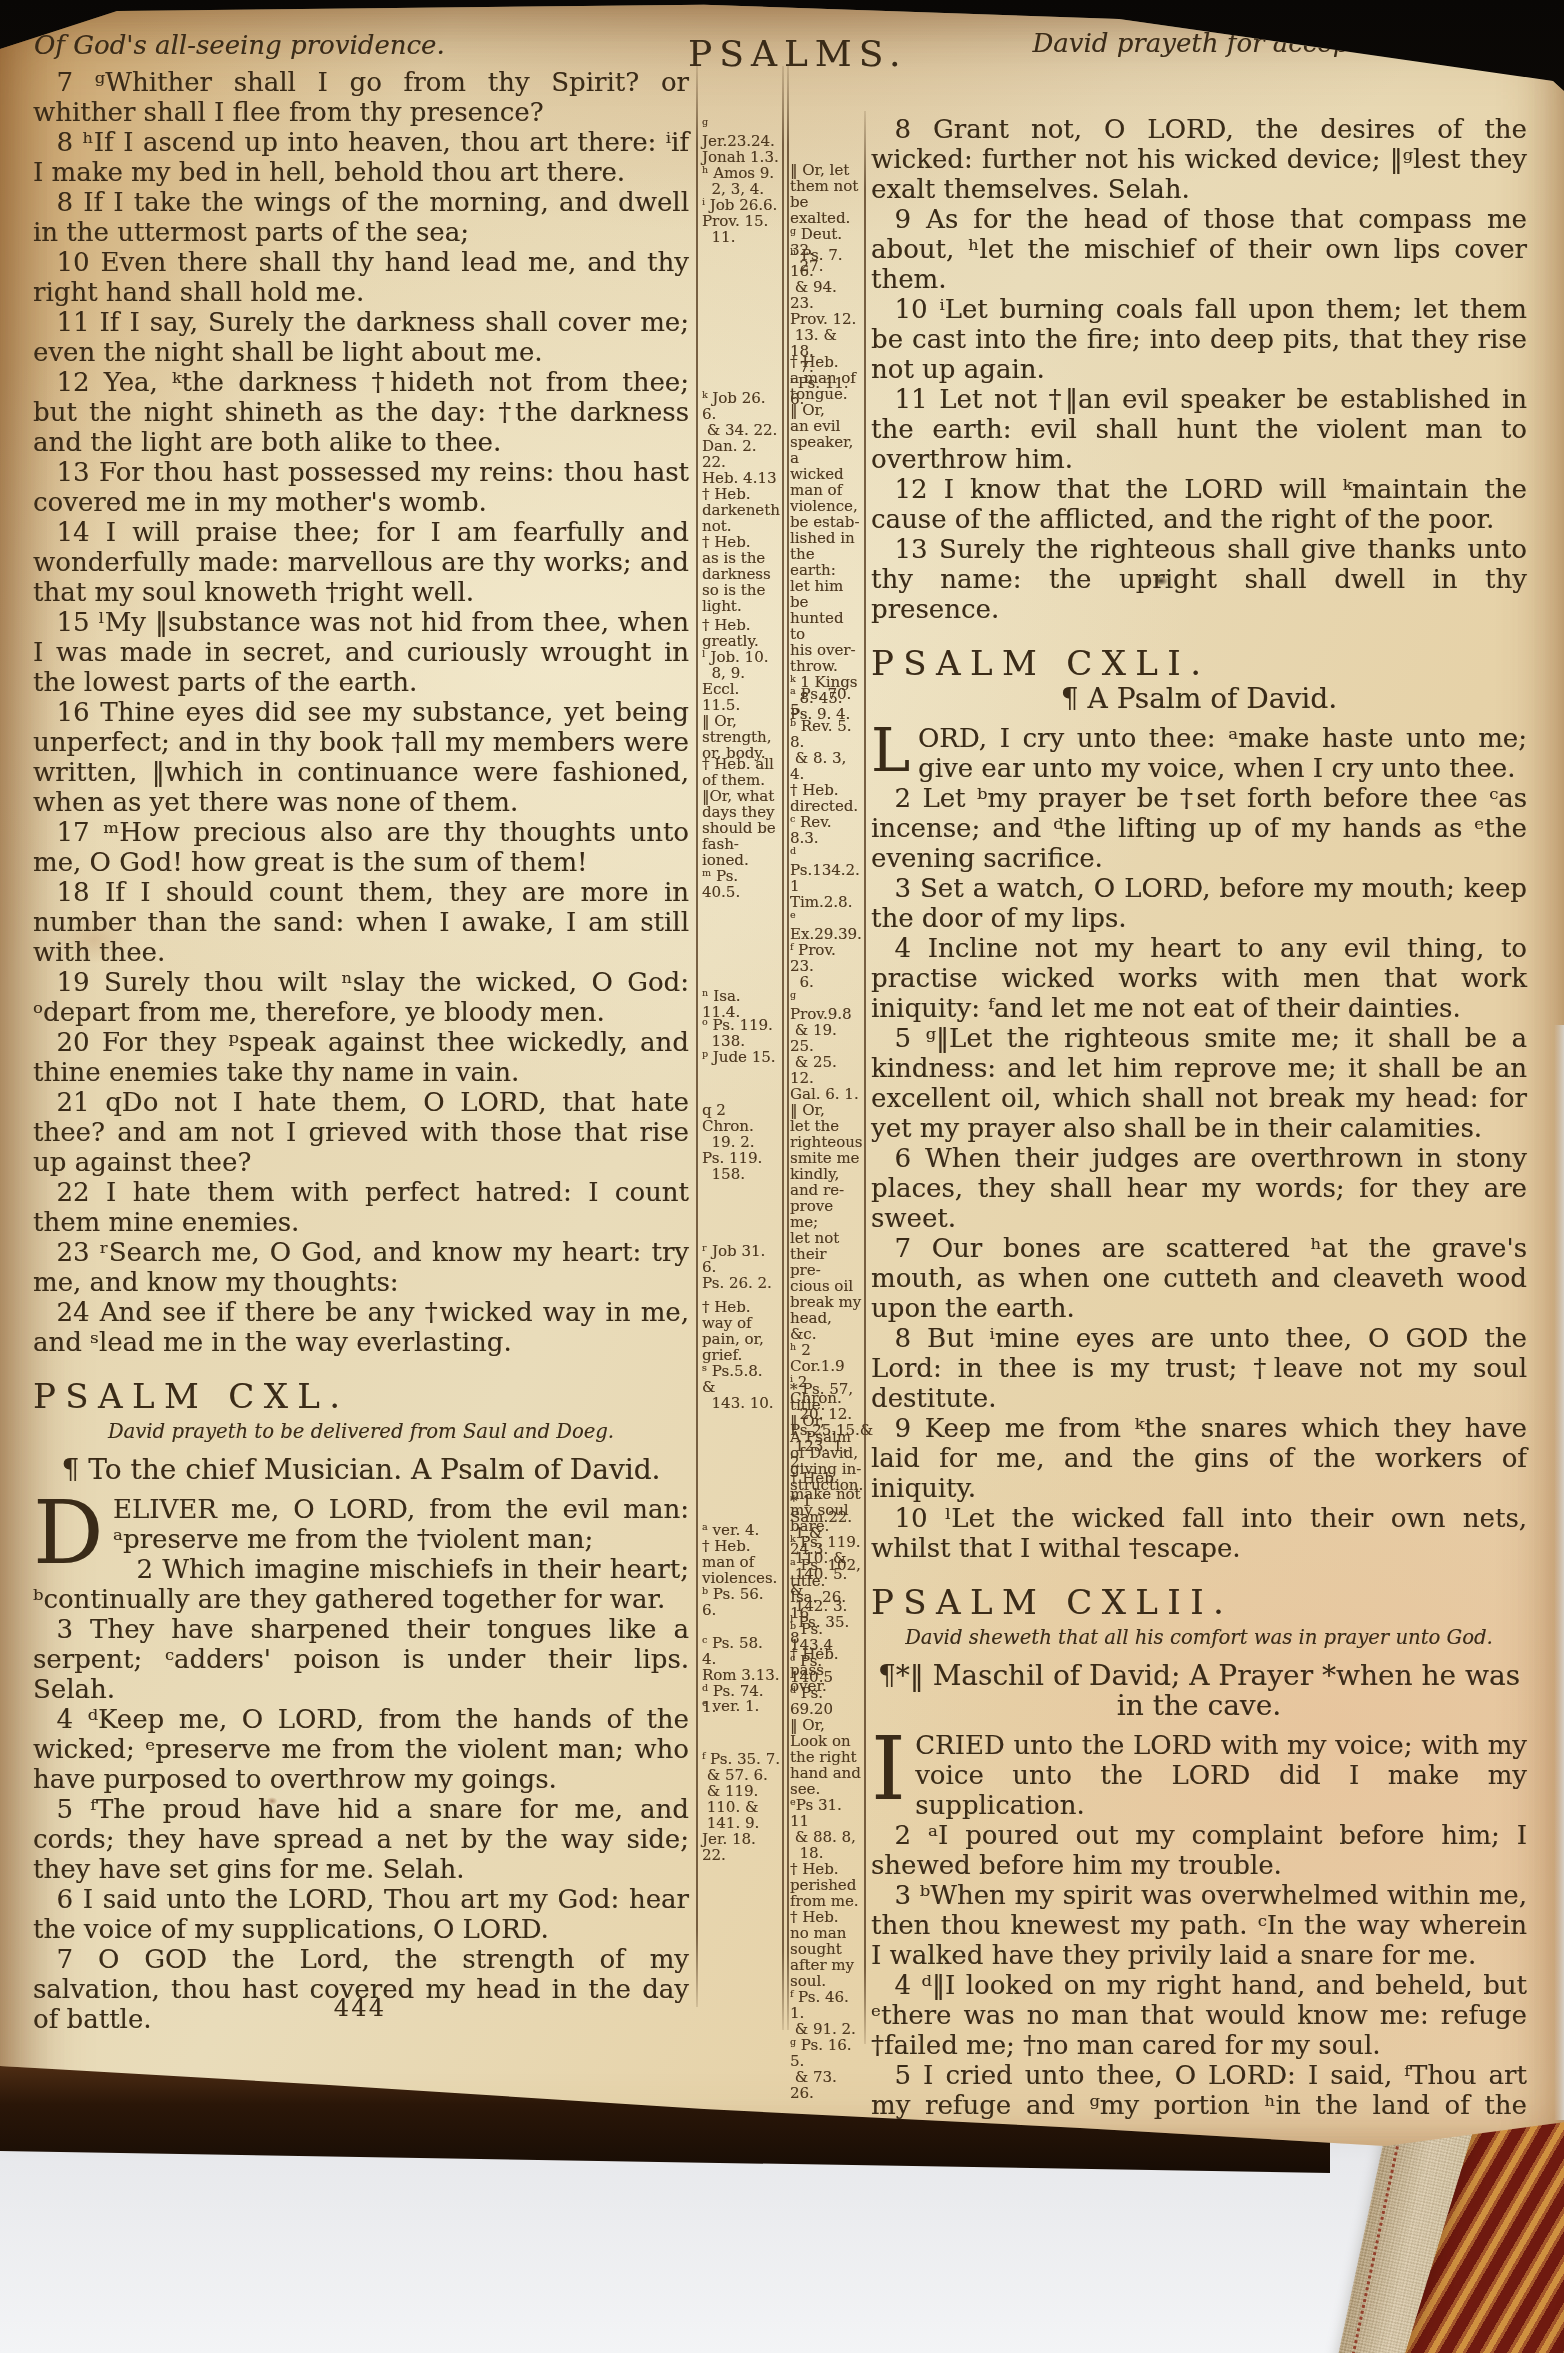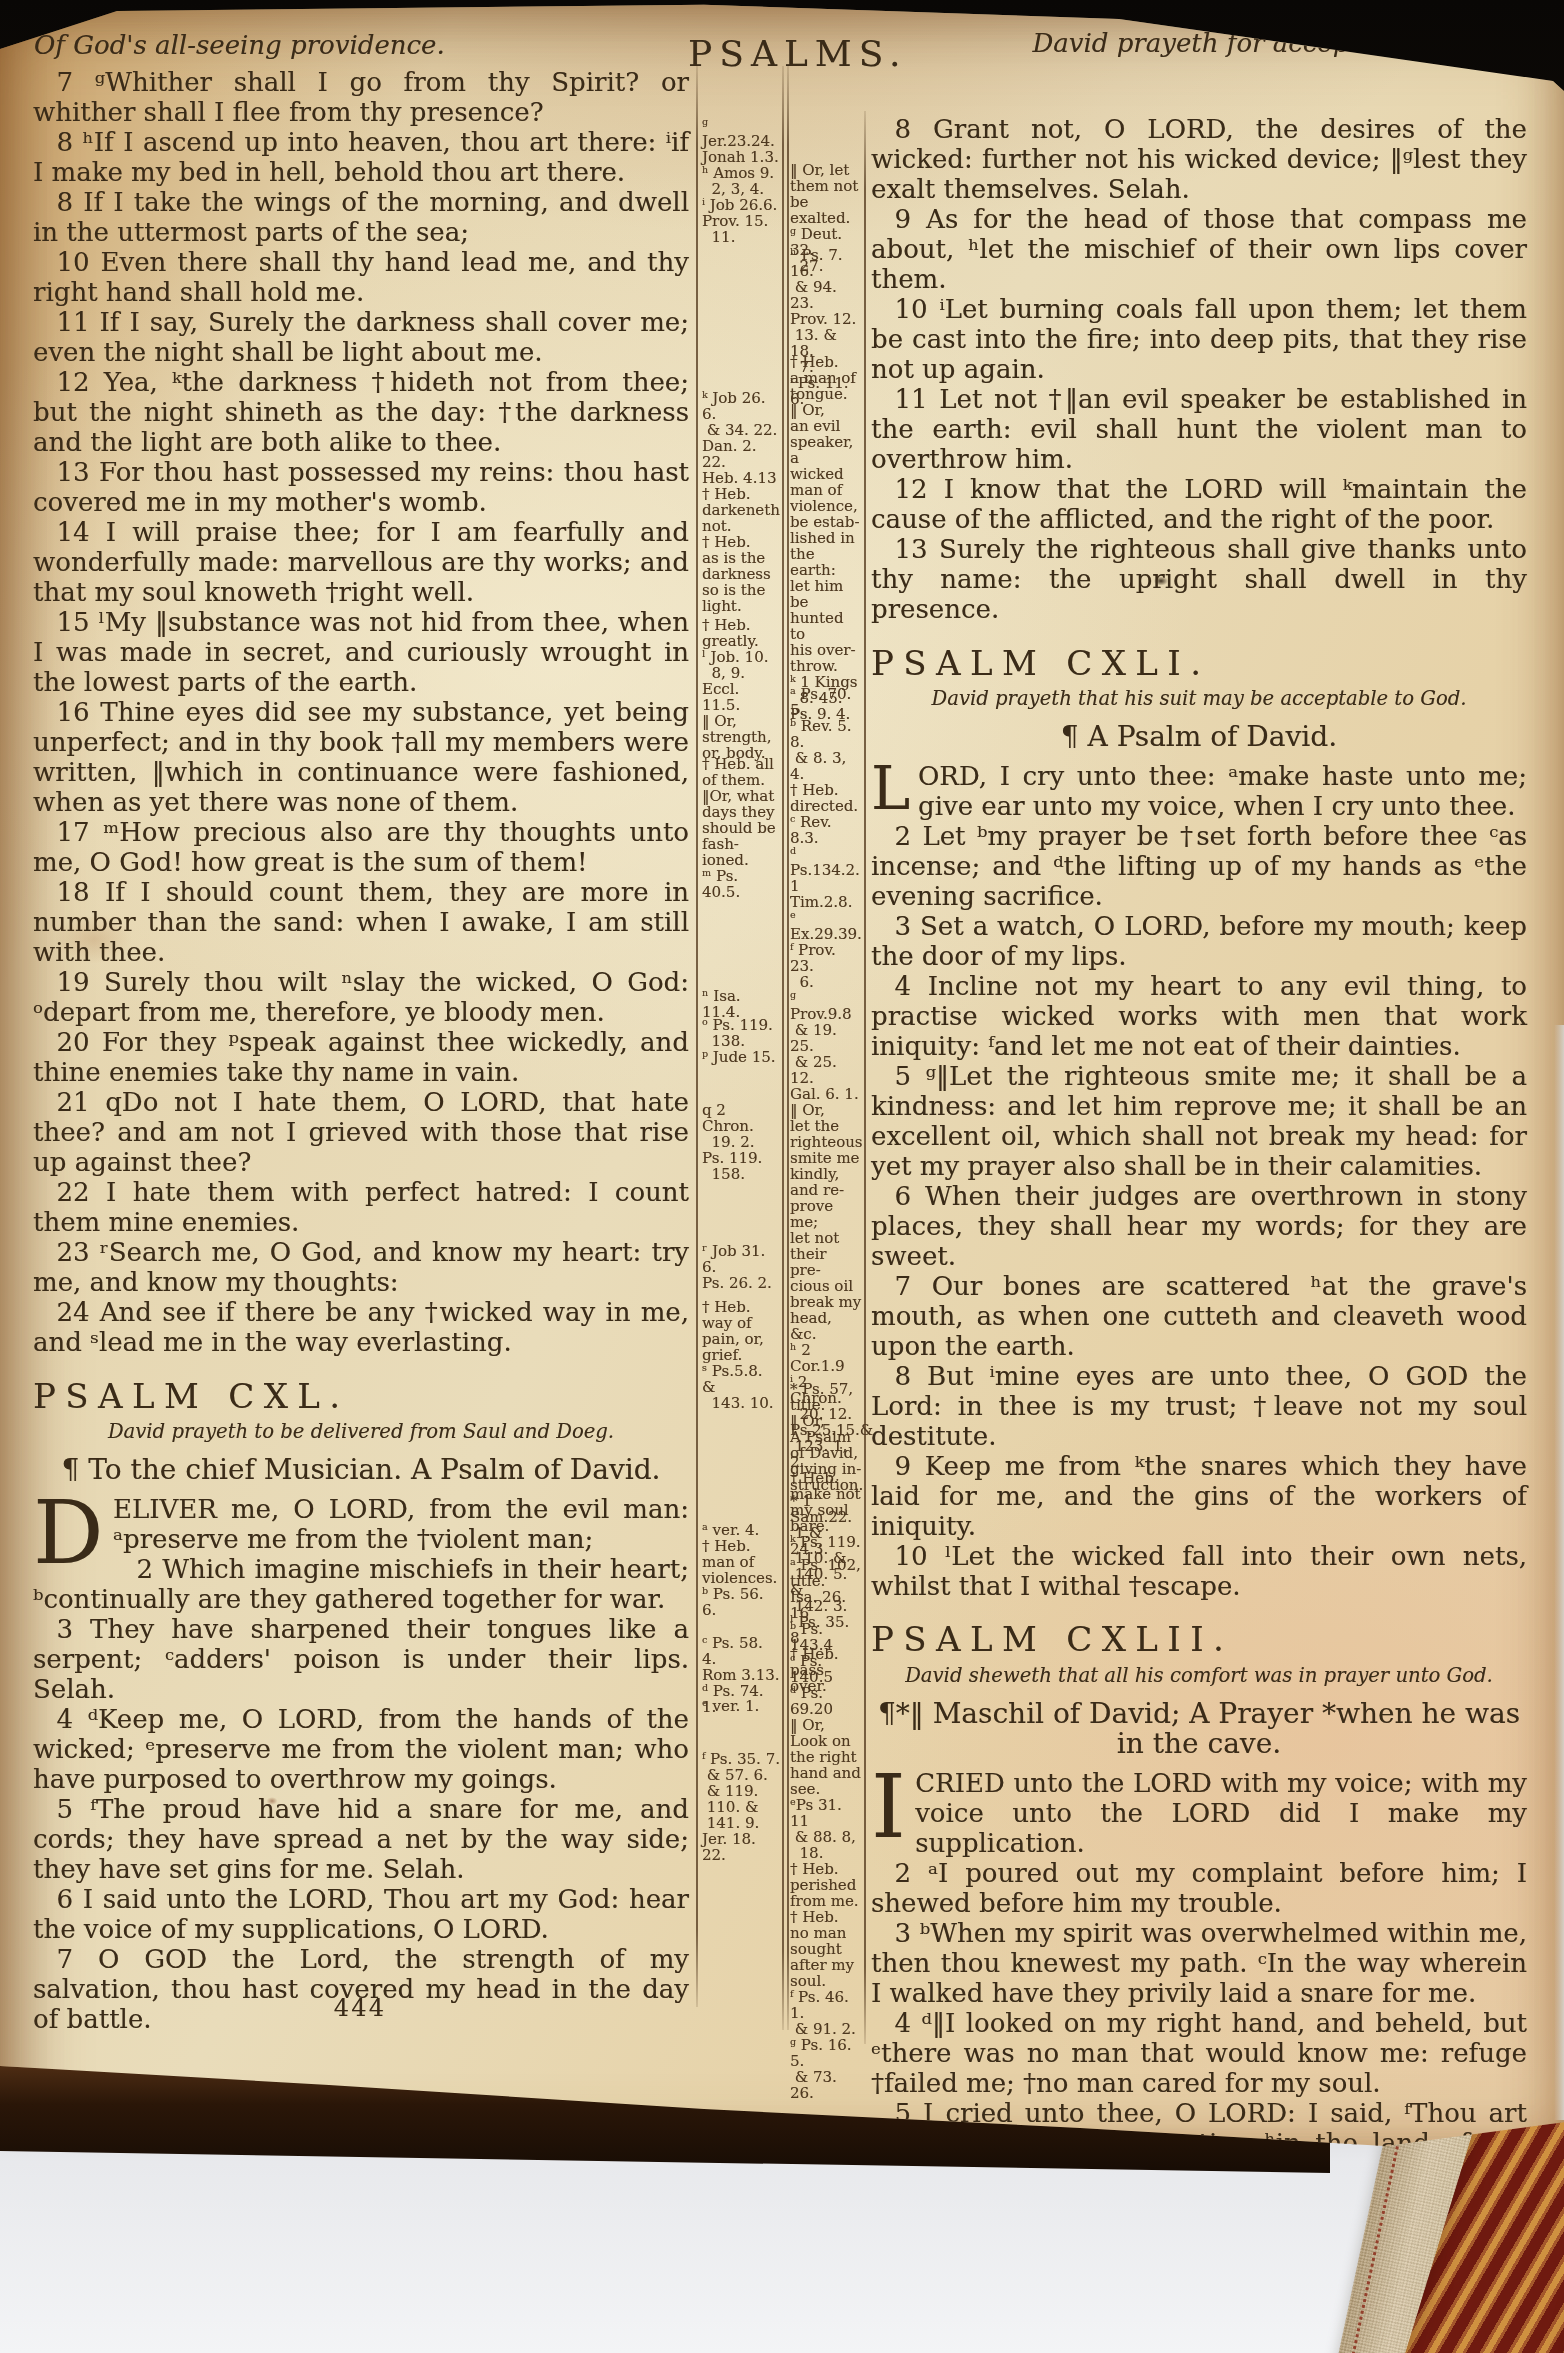--- a/index.html
+++ b/index.html
@@ -140,21 +140,20 @@
     <div class="col col-right">
       <div>
           <p class="verse">8 Grant not, O LORD, the desires of the wicked: further not his wicked device; ‖ᵍlest they exalt themselves.  Selah.</p>
           <p class="verse">9 As for the head of those that compass me about, ʰlet the mischief of their own lips cover them.</p>
           <p class="verse">10 ⁱLet burning coals fall upon them; let them be cast into the fire; into deep pits, that they rise not up again.</p>
           <p class="verse">11 Let not †‖an evil speaker be established in the earth: evil shall hunt the violent man to overthrow him.</p>
           <p class="verse">12 I know that the LORD will ᵏmaintain the cause of the afflicted, and the right of the poor.</p>
           <p class="verse">13 Surely the righteous shall give thanks unto thy name: the upright shall dwell in thy presence.</p>
         </div>
       <h2 class="psalm-title">PSALM CXLI.</h2>
-      <div class="psalm-arg">David prayeth that his suit may be acceptable to God.</div>
       <div class="psalm-insc">¶ A Psalm of David.</div>
       <p class="verse first">
         <span class="dc2">L</span><span>ORD, I cry unto thee: ᵃmake haste unto me; give ear unto my voice, when I cry unto thee.</span>
       </p>
       <div>
           <p class="verse">2 Let ᵇmy prayer be †set forth before thee ᶜas incense; and ᵈthe lifting up of my hands as ᵉthe evening sacrifice.</p>
           <p class="verse">3 Set a watch, O LORD, before my mouth; keep the door of my lips.</p>
           <p class="verse">4 Incline not my heart to any evil thing, to practise wicked works with men that work iniquity: ᶠand let me not eat of their dainties.</p>
           <p class="verse">5 ᵍ‖Let the righteous smite me; it shall be a kindness: and let him reprove me; it shall be an excellent oil, which shall not break my head: for yet my prayer also shall be in their calamities.</p>
           <p class="verse">6 When their judges are overthrown in stony places, they shall hear my words; for they are sweet.</p>

